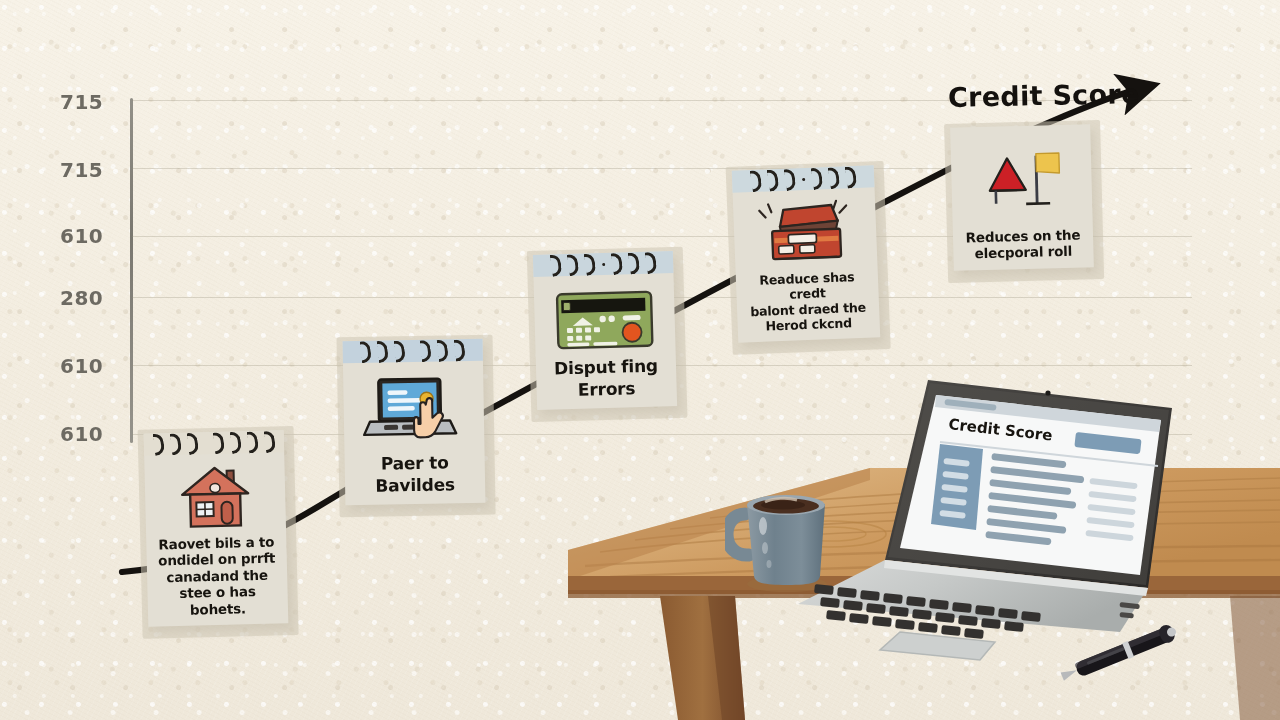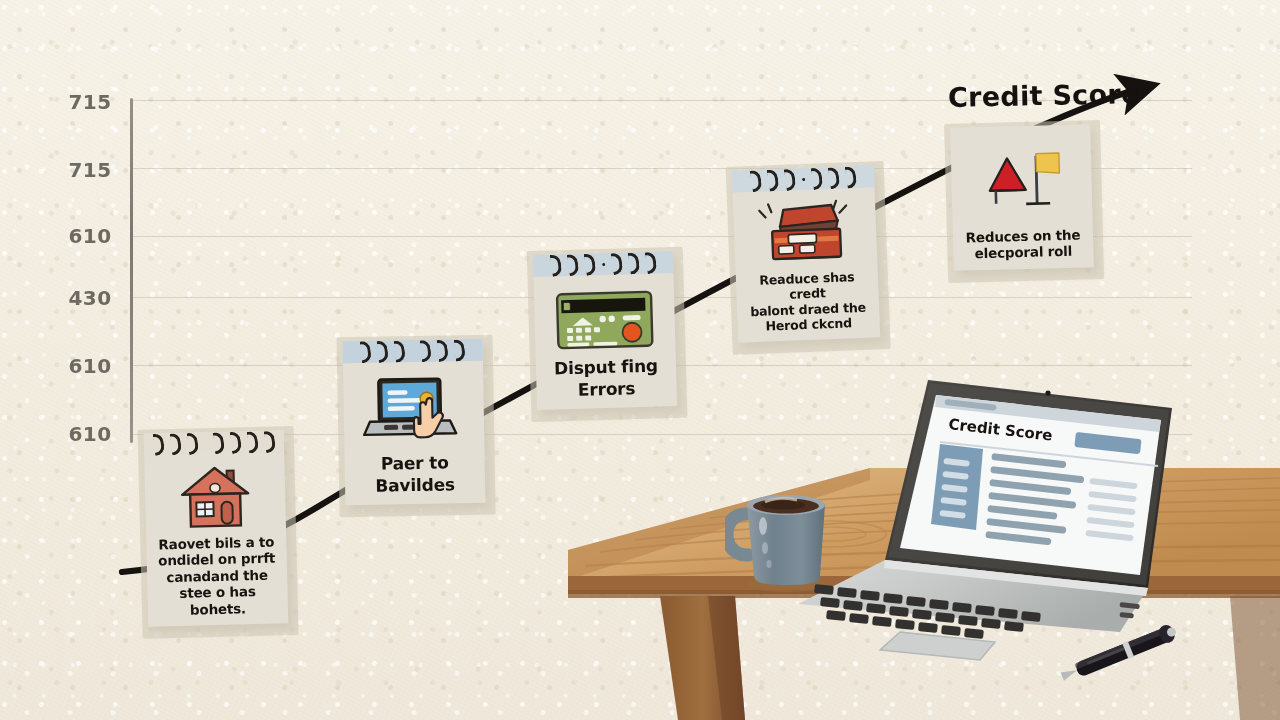--- a/index.html
+++ b/index.html
@@ -66,21 +66,21 @@
     font-size: 20px;
     font-weight: 700;
     color: #6d6a62;
     letter-spacing: .5px;
     line-height: 1;
   }
   .ytick-wrap {
     position: absolute;
     left: 60px;
     width: 60px;
-    text-align: center;
+    text-align: left;
   }
 
   
   .chart-title {
     position: absolute;
     left: 948px;
     top: 80px;
     font-family: "DejaVu Sans", sans-serif;
     font-size: 27px;
     font-weight: 700;
@@ -211,21 +211,21 @@
   <div class="ytick-wrap" style="top:92px">
     <span class="ytick-label" style="position:static">715</span>
   </div>
   <div class="ytick-wrap" style="top:160px">
     <span class="ytick-label" style="position:static">715</span>
   </div>
   <div class="ytick-wrap" style="top:226px">
     <span class="ytick-label" style="position:static">610</span>
   </div>
   <div class="ytick-wrap" style="top:288px">
-    <span class="ytick-label" style="position:static">430</span>
+    <span class="ytick-label" style="position:static">280</span>
   </div>
   <div class="ytick-wrap" style="top:356px">
     <span class="ytick-label" style="position:static">610</span>
   </div>
   <div class="ytick-wrap" style="top:424px">
     <span class="ytick-label" style="position:static">610</span>
   </div>
 
   <svg class="trend-svg" viewBox="0 0 1280 720">
     <defs>

